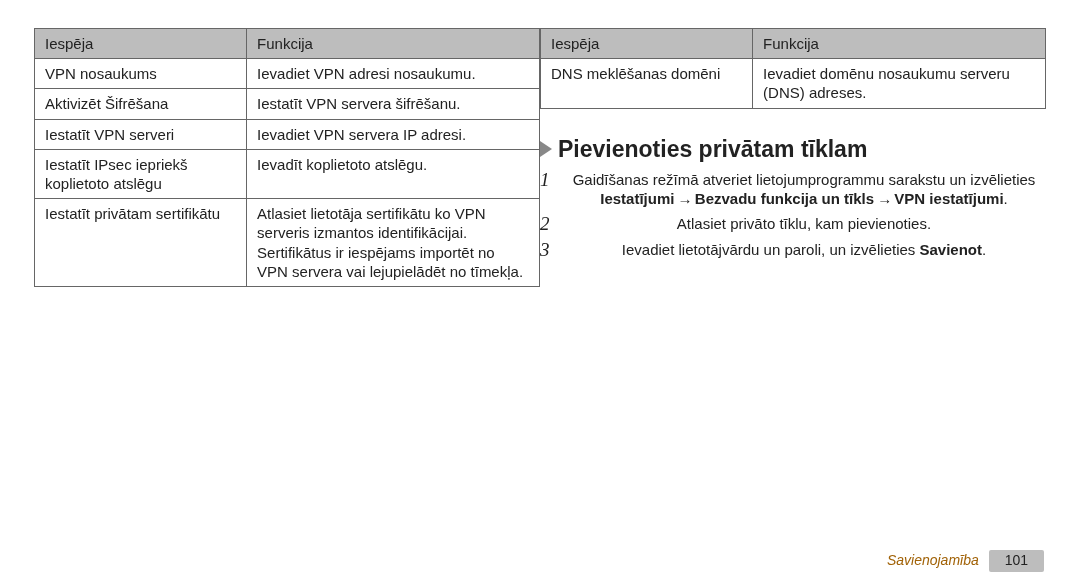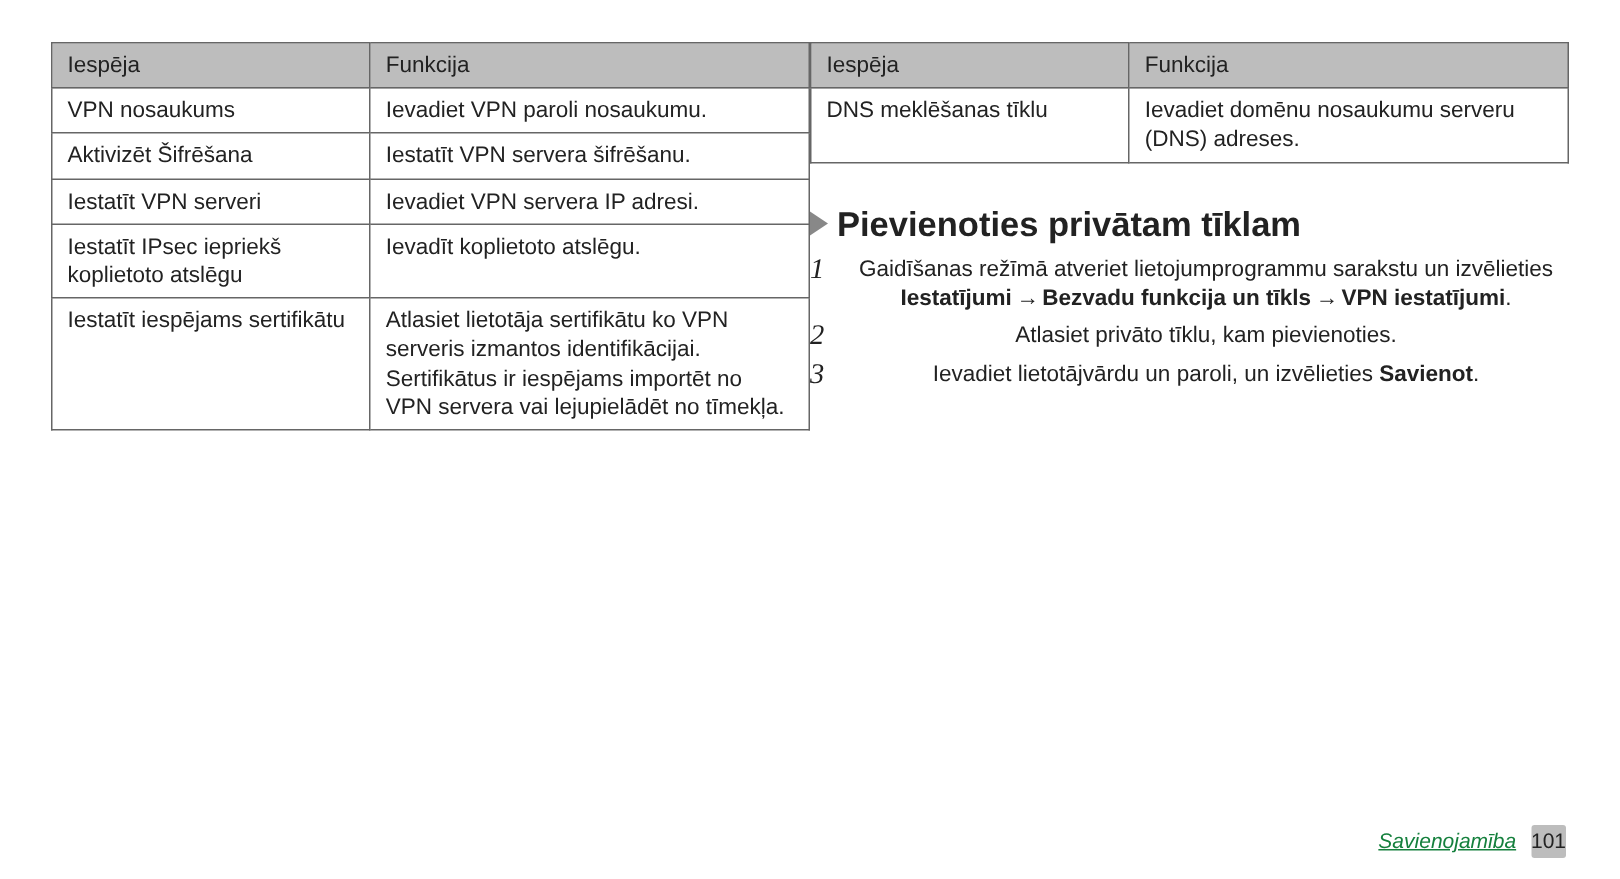--- a/index.html
+++ b/index.html
@@ -80,80 +80,79 @@
   }
   .bold { font-weight: bold; }
   .footer {
     position: absolute;
     right: 36px;
     bottom: 14px;
     font-size: 14px;
   }
   .footer .chapter {
     font-style: italic;
-    color: #15803d;
+    color: #a16207;
     margin-right: 6px;
-    text-decoration: underline;
   }
   .footer .pagenum {
     display: inline-block;
     background: #bdbdbd;
     color: #222;
-    padding: 2px 0;
+    padding: 2px 16px;
     border-radius: 2px;
   }
   .arrow {
     letter-spacing: -1px;
   }
 </style>
 </head>
 <body>
 
 <div class="page">
 
   <div class="col">
     <table>
       <tbody>
           <tr>
         <th class="col1">Iespēja</th>
         <th class="col2">Funkcija</th>
       </tr>
       <tr>
             <td>VPN nosaukums</td>
-            <td>Ievadiet VPN paroli nosaukumu.</td>
+            <td>Ievadiet VPN adresi nosaukumu.</td>
           </tr>
       <tr>
             <td>Aktivizēt Šifrēšana</td>
             <td>Iestatīt VPN servera šifrēšanu.</td>
           </tr>
       <tr>
             <td>Iestatīt VPN serveri</td>
             <td>Ievadiet VPN servera IP adresi.</td>
           </tr>
       <tr>
             <td>Iestatīt IPsec iepriekš koplietoto atslēgu</td>
             <td>Ievadīt koplietoto atslēgu.</td>
           </tr>
       <tr>
-            <td>Iestatīt iespējams sertifikātu</td>
+            <td>Iestatīt privātam sertifikātu</td>
             <td>Atlasiet lietotāja sertifikātu ko VPN serveris izmantos identifikācijai. Sertifikātus ir iespējams importēt no VPN servera vai lejupielādēt no tīmekļa.</td>
           </tr>
     </tbody>
       </table>
   </div>
 
   <div class="col">
     <table>
       <tbody>
           <tr>
         <th class="col1">Iespēja</th>
         <th class="col2">Funkcija</th>
       </tr>
       <tr>
-            <td>DNS meklēšanas tīklu</td>
+            <td>DNS meklēšanas domēni</td>
             <td>Ievadiet domēnu nosaukumu serveru (DNS) adreses.</td>
           </tr>
     </tbody>
       </table>
 
     <div class="section-head">
       <span class="chevron"></span>
       <span class="section-title">Pievienoties privātam tīklam</span>
     </div>
 

